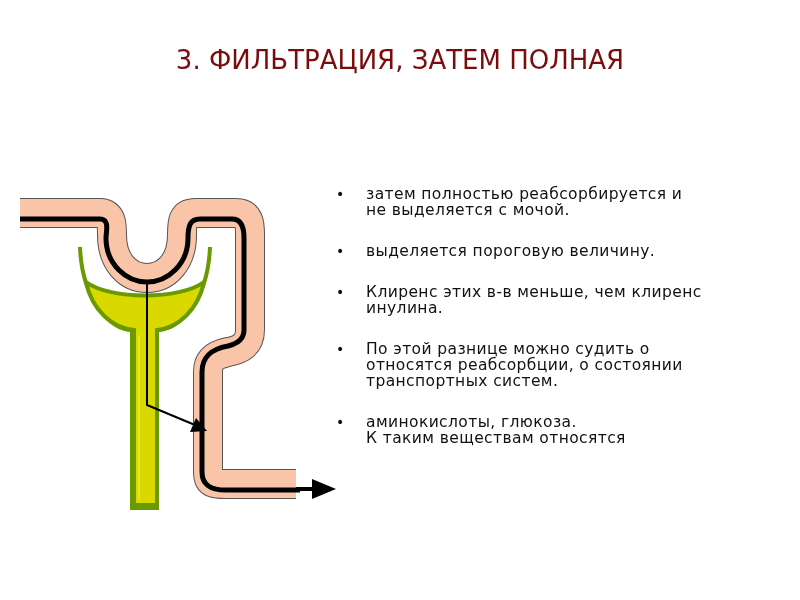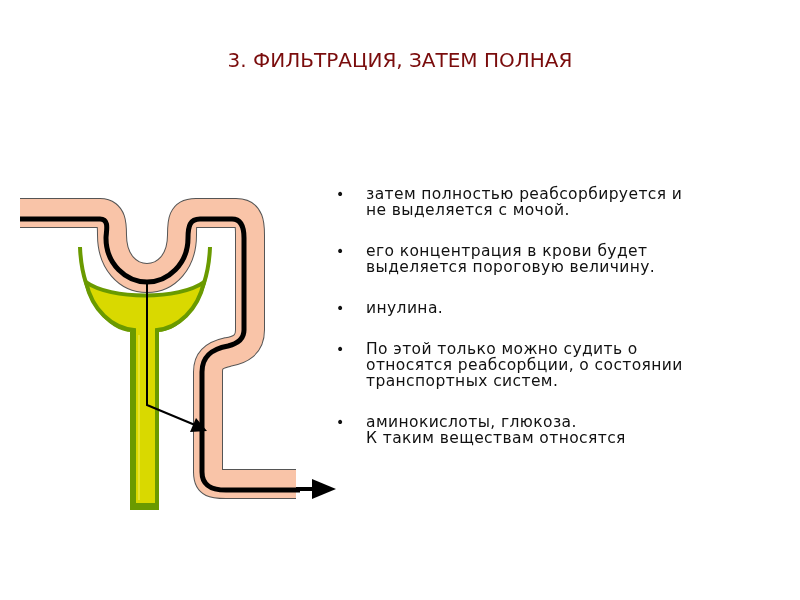--- a/index.html
+++ b/index.html
@@ -1,20 +1,20 @@
 <!DOCTYPE html>
 <html><head>
   <meta charset="utf-8">
   <style>
     html, body { margin: 0; padding: 0; background: #ffffff; }
     body { width: 800px; height: 600px; position: relative; overflow: hidden; font-family: "DejaVu Sans", sans-serif; }
     .title {
       position: absolute; left: 60px; top: 42px; width: 680px;
       text-align: center; color: #7a0c0c;
-      font-family: "DejaVu Sans", sans-serif; font-size: 20px; line-height: 36px;
+      font-family: "DejaVu Sans", sans-serif; font-size: 26px; line-height: 36px;
       letter-spacing: 0px;
     }
     .diagram { position: absolute; left: 0; top: 0; }
     .bullets {
       position: absolute; left: 336px; top: 186px; width: 450px;
       margin: 0; padding: 0; list-style: none;
     }
     .bullet {
       position: relative; padding-left: 30px;
       font-family: "DejaVu Sans", sans-serif; font-size: 15.5px; line-height: 16px;
@@ -60,30 +60,30 @@
 </svg>
 
 <ul class="bullets">
   <li class="bullet" style="margin-bottom:25px;">
     <span class="dot">•</span>
     <div>затем полностью реабсорбируется  и</div>
     <div>не выделяется с мочой.</div>
   </li>
   <li class="bullet" style="margin-bottom:25px;">
     <span class="dot">•</span>
-    <div>его концентрация в крови будет</div>
     <div>выделяется пороговую величину.</div>
   </li>
   <li class="bullet" style="margin-bottom:25px;">
     <span class="dot">•</span>
+    <div>Клиренс этих в-в меньше, чем клиренс</div>
     <div>инулина.</div>
   </li>
   <li class="bullet" style="margin-bottom:25px;">
     <span class="dot">•</span>
-    <div>По этой только можно судить о</div>
+    <div>По этой разнице можно судить о</div>
     <div>относятся реабсорбции, о состоянии</div>
     <div>транспортных систем.</div>
   </li>
   <li class="bullet">
     <span class="dot">•</span>
     <div>аминокислоты,  глюкоза.</div>
     <div>К таким веществам относятся</div>
   </li>
 </ul>
 

